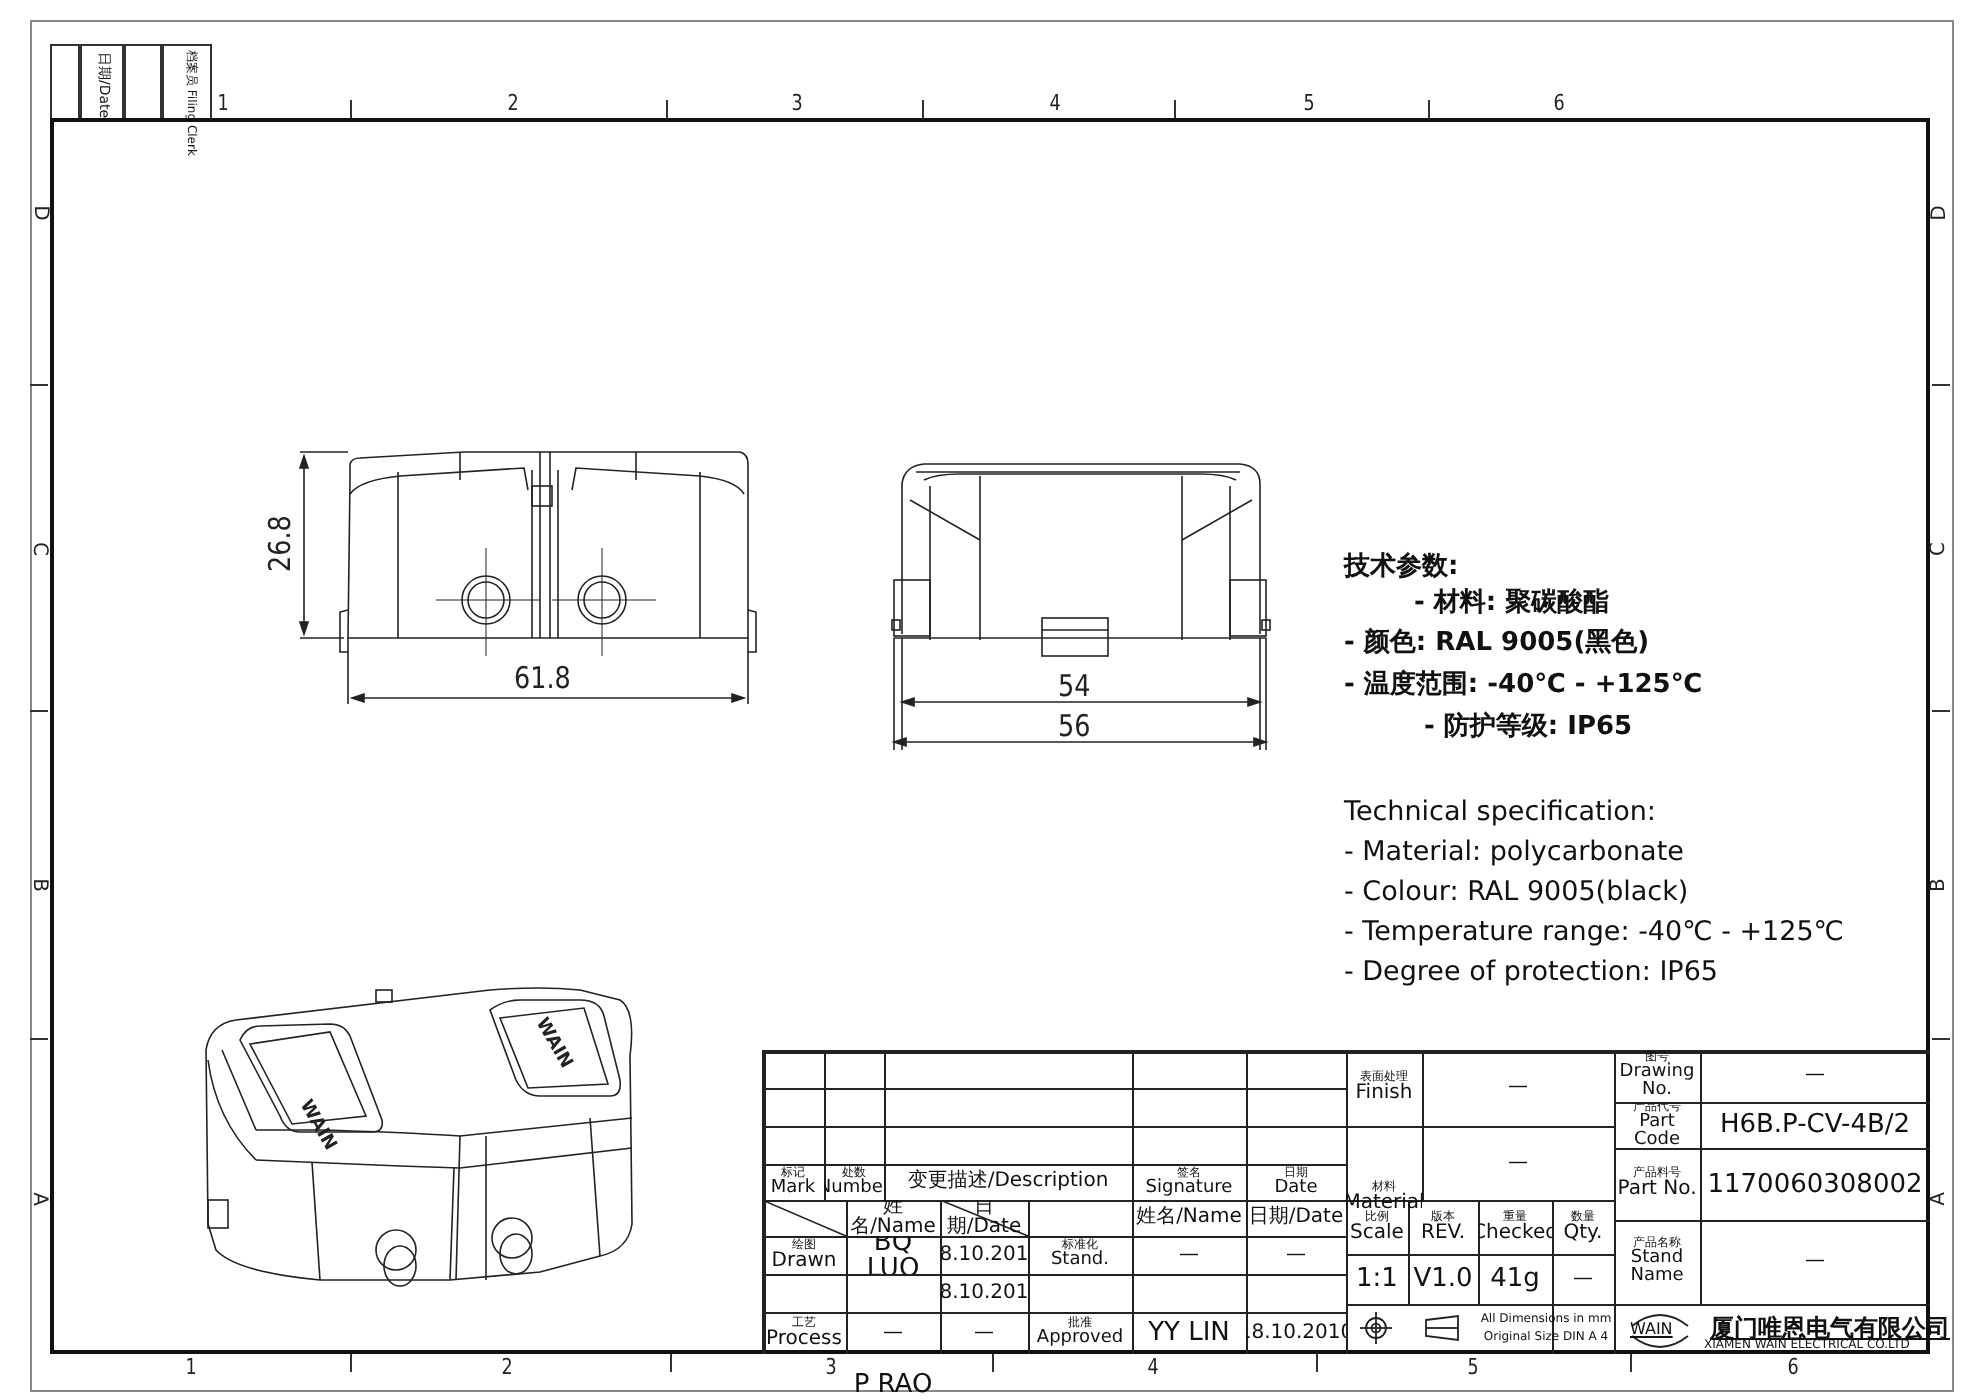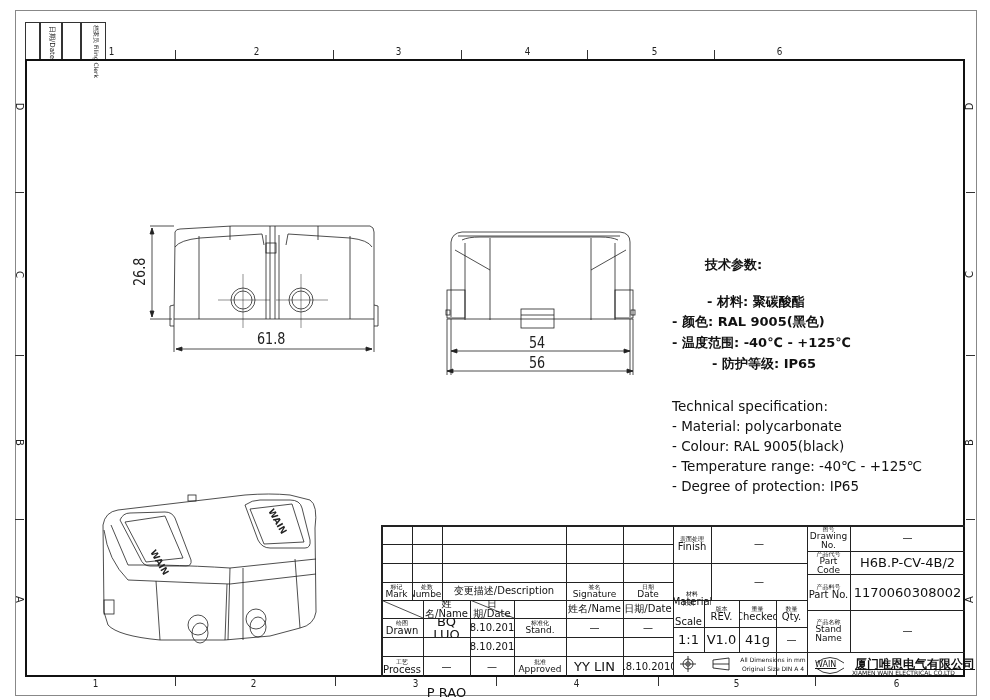--- a/index.html
+++ b/index.html
@@ -166,21 +166,21 @@
     <text x="150" y="552" font-size="9" font-weight="bold" fill="#222" stroke="none" transform="rotate(60 150 552)" font-family="DejaVu Sans, sans-serif">WAIN</text>
     <text x="268" y="511" font-size="9" font-weight="bold" fill="#222" stroke="none" transform="rotate(60 268 511)" font-family="DejaVu Sans, sans-serif">WAIN</text>
   </g>
 </svg>
 
 <div class="dim" style="left:131px;top:286px;transform:rotate(-90deg) scaleX(0.85);transform-origin:left top;">26.8</div>
 <div class="dim" style="left:257px;top:330px;">61.8</div>
 <div class="dim" style="left:529px;top:334px;">54</div>
 <div class="dim" style="left:529px;top:354px;">56</div>
 
-<div class="spec cn" style="left:672px;top:254px;margin-left:33px;">技术参数:</div>
+<div class="spec cn" style="left:672px;top:273px;">技术参数:</div>
 <div class="spec cn" style="left:672px;top:291px;margin-left:35px;">- 材料: 聚碳酸酯</div>
 <div class="spec cn" style="left:672px;top:311px;">- 颜色: RAL 9005(黑色)</div>
 <div class="spec cn" style="left:672px;top:332px;">- 温度范围: -40℃ - +125℃</div>
 <div class="spec cn" style="left:672px;top:353px;margin-left:40px;">- 防护等级: IP65</div>
 
 <div class="spec" style="left:672px;top:396px;">Technical specification:</div>
 <div class="spec" style="left:672px;top:416px;">- Material: polycarbonate</div>
 <div class="spec" style="left:672px;top:436px;">- Colour: RAL 9005(black)</div>
 <div class="spec" style="left:672px;top:456px;">- Temperature range: -40℃ - +125℃</div>
 <div class="spec" style="left:672px;top:476px;">- Degree of protection: IP65</div>
@@ -290,21 +290,21 @@
     <span class="sm">表面处理</span>
     <span class="lbl2">Finish</span>
   </div>
   <div class="cell lbl2" style="left:711px;top:525px;width:96px;height:38px;">—</div>
   <div class="cell" style="left:673px;top:580px;width:38px;height:37px;">
     <span class="sm">材料</span>
     <span class="lbl2">Material</span>
   </div>
   <div class="cell lbl2" style="left:711px;top:563px;width:96px;height:37px;">—</div>
 
-  <div class="cell" style="left:673px;top:600px;width:31px;height:27px;justify-content:space-between;">
+  <div class="cell" style="left:673px;top:600px;width:31px;height:27px;">
     <span class="sm">比例</span>
     <span class="lbl2">Scale</span>
   </div>
   <div class="cell" style="left:704px;top:600px;width:35px;height:27px;">
     <span class="sm">版本</span>
     <span class="lbl2">REV.</span>
   </div>
   <div class="cell" style="left:739px;top:600px;width:37px;height:27px;">
     <span class="sm">重量</span>
     <span class="lbl2">Checked</span>

